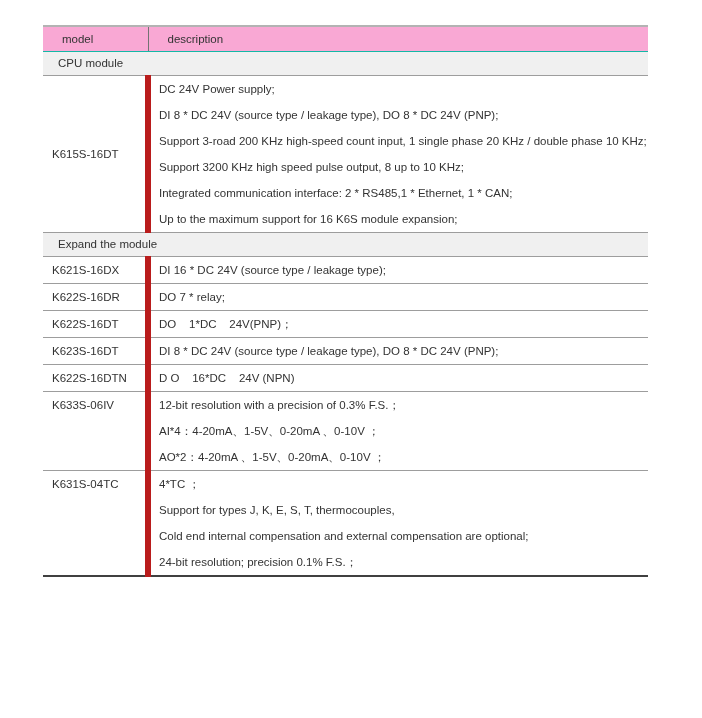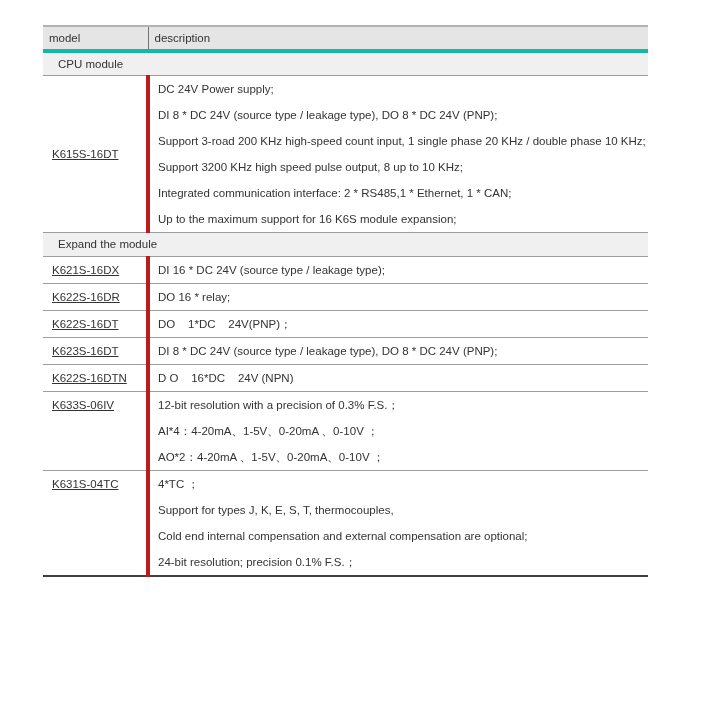--- a/index.html
+++ b/index.html
@@ -18,45 +18,44 @@
     width: 100%;
     border-collapse: collapse;
     font-size: 11.5px;
     color: #333333;
     border-top: 2px solid #b3b3b3;
     border-bottom: 2px solid #404040;
     table-layout: fixed;
   }
   col.c-model { width: 105px; }
   tr.header td {
-    background: #e5e5e5;
+    background: #f9a8d4;
     height: 25px;
-    padding-left: 6px;
-    border-bottom: 4px solid #14b8a6;
+    padding-left: 19px;
+    border-bottom: 1px solid #14b8a6;
     vertical-align: middle;
   }
   tr.header td.model-h { border-right: 1px solid #737373; }
   tr.section td {
     background: #f0f0f0;
     height: 24px;
     padding-left: 15px;
     border-bottom: 1px solid #9d9d9d;
     vertical-align: middle;
   }
   tr.data td {
     border-bottom: 1px solid #9d9d9d;
     background: #ffffff;
   }
   td.model {
-    border-right: 4px solid #b91c1c;
+    border-right: 6px solid #b91c1c;
     padding-left: 9px;
     vertical-align: top;
     line-height: 26px;
     white-space: pre;
-    text-decoration: underline;
   }
   td.model.mid { vertical-align: middle; line-height: normal; }
   td.desc { padding-left: 8px; }
   td.desc .line {
     height: 26px;
     line-height: 26px;
     white-space: pre;
     overflow: hidden;
   }
 </style>
@@ -93,21 +92,21 @@
         </tr>
         <tr class="data">
           <td class="model">K621S-16DX</td>
           <td class="desc">
             <div class="line">DI 16 * DC 24V (source type / leakage type);</div>
           </td>
         </tr>
         <tr class="data">
           <td class="model">K622S-16DR</td>
           <td class="desc">
-            <div class="line">DO 16 * relay;</div>
+            <div class="line">DO 7 * relay;</div>
           </td>
         </tr>
         <tr class="data">
           <td class="model">K622S-16DT</td>
           <td class="desc">
             <div class="line">DO    1*DC    24V(PNP)；</div>
           </td>
         </tr>
         <tr class="data">
           <td class="model">K623S-16DT</td>

